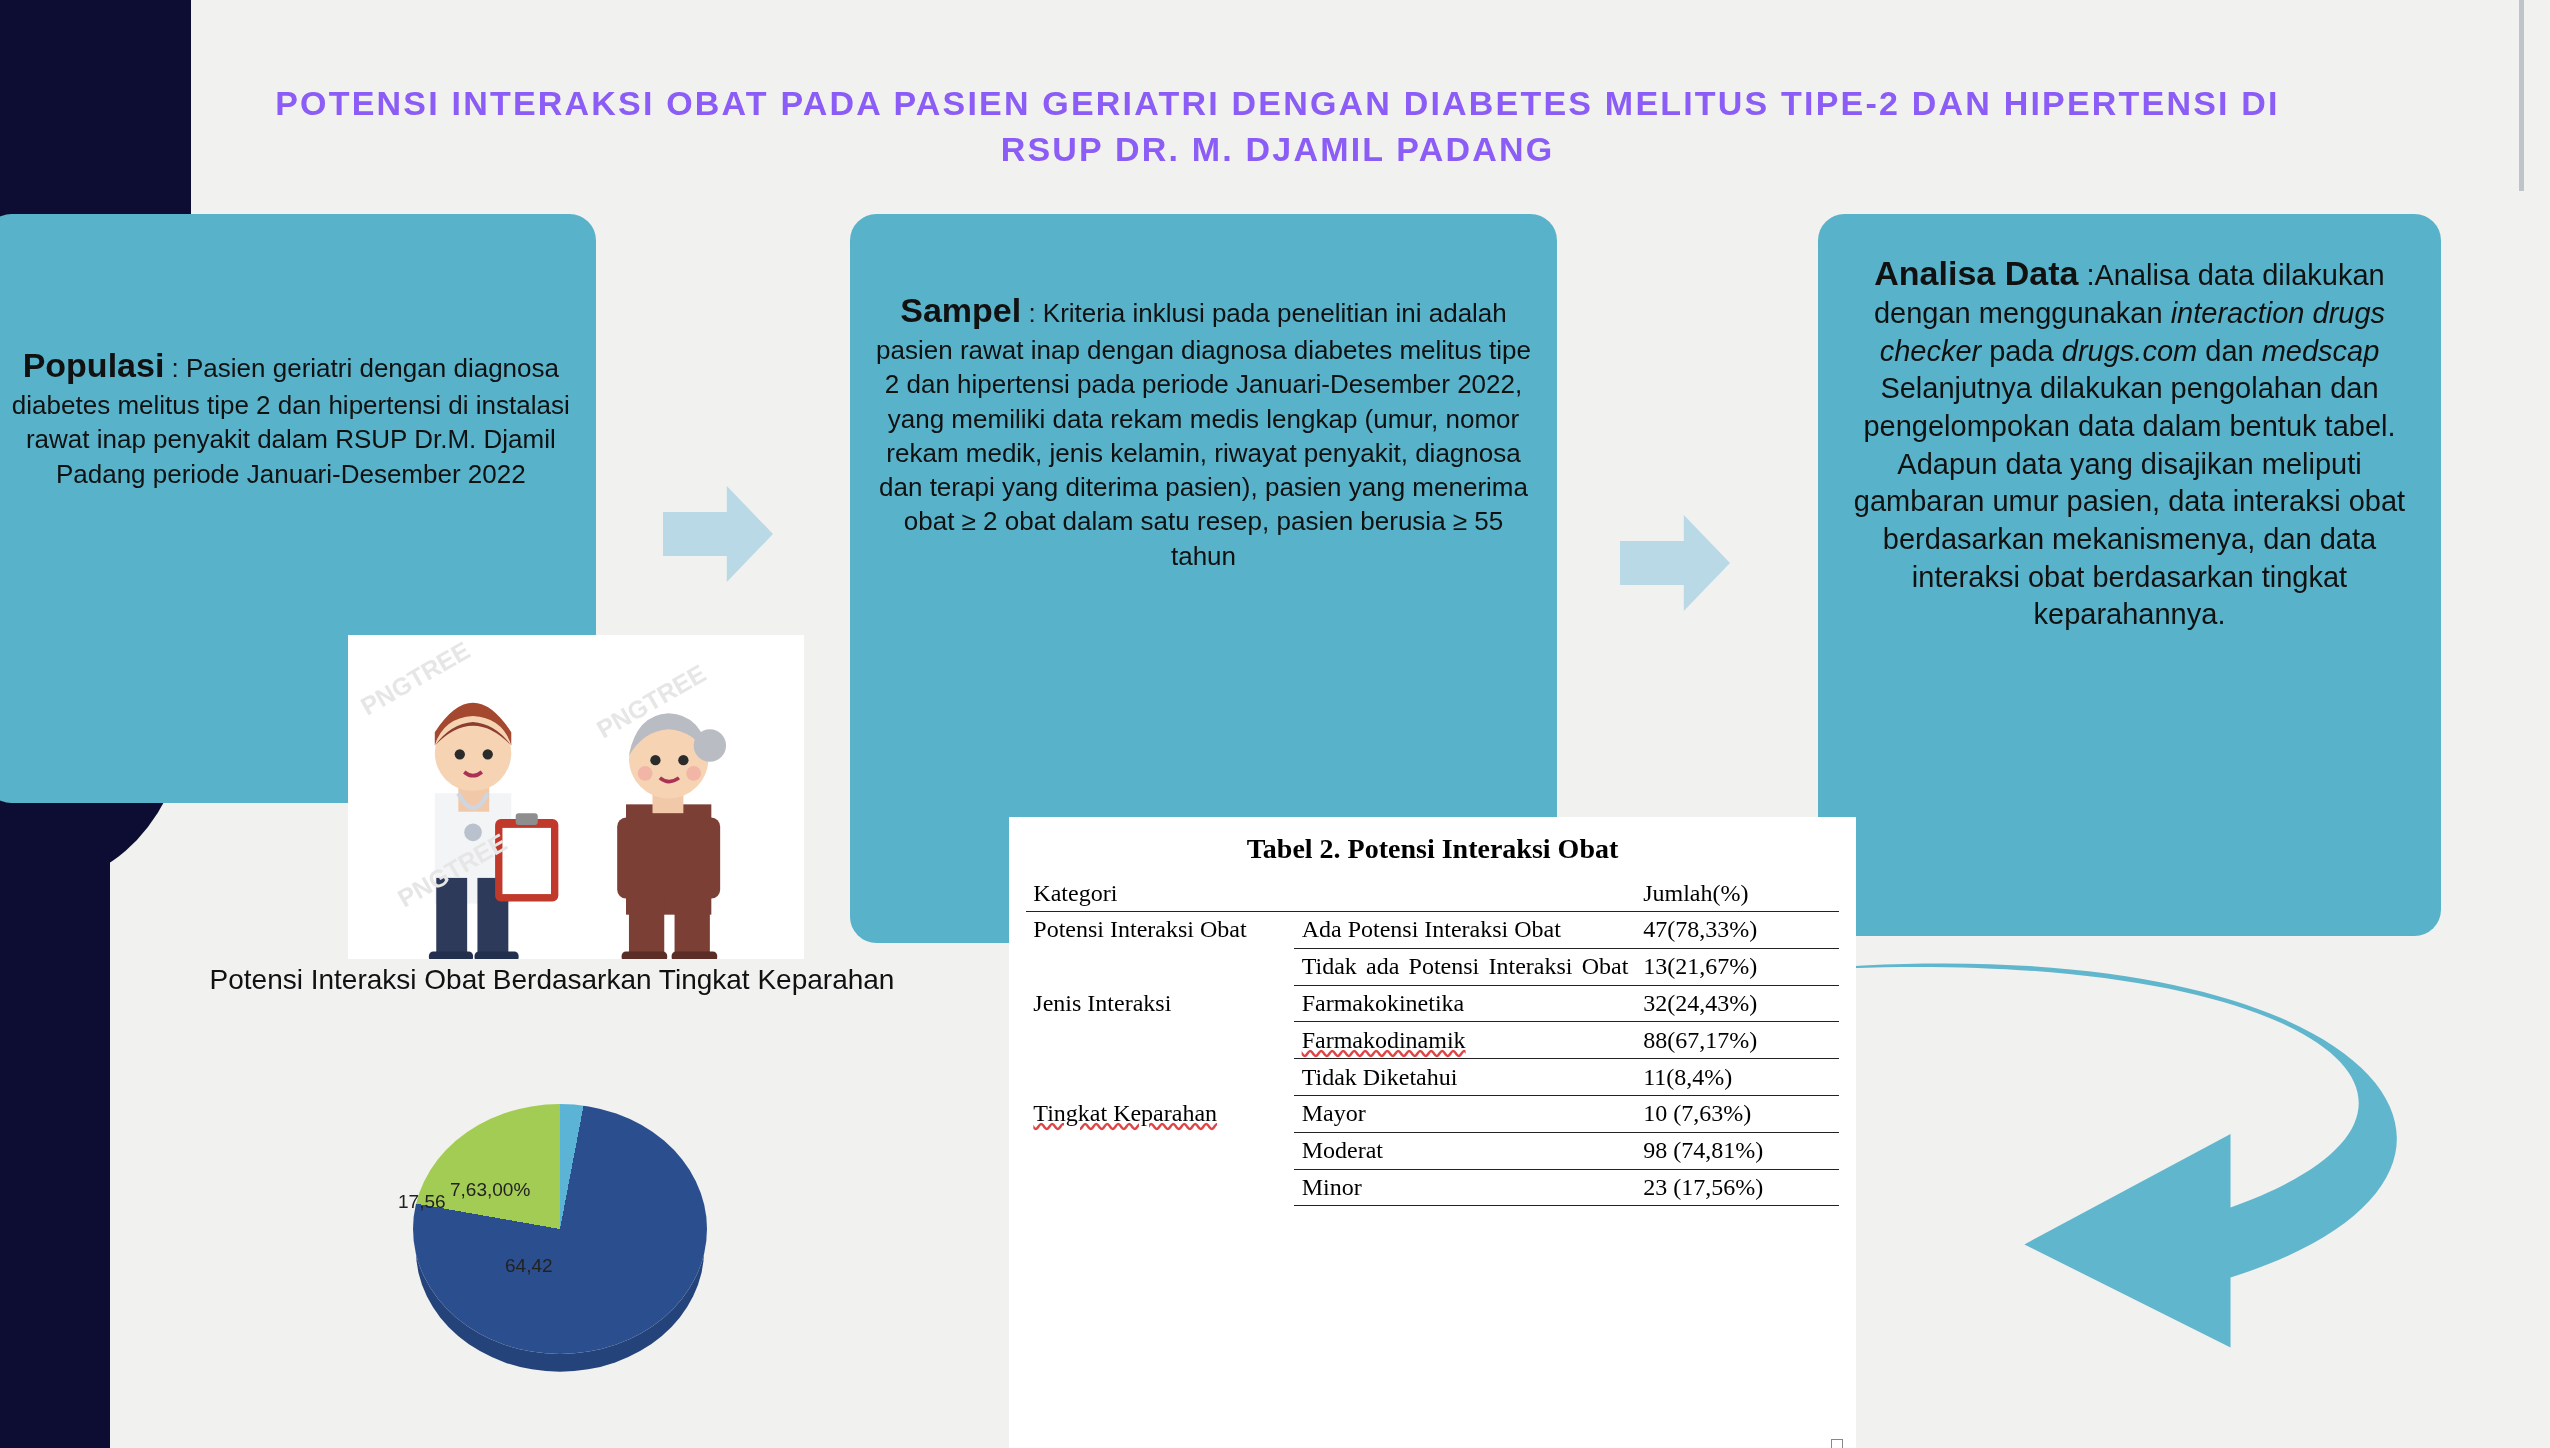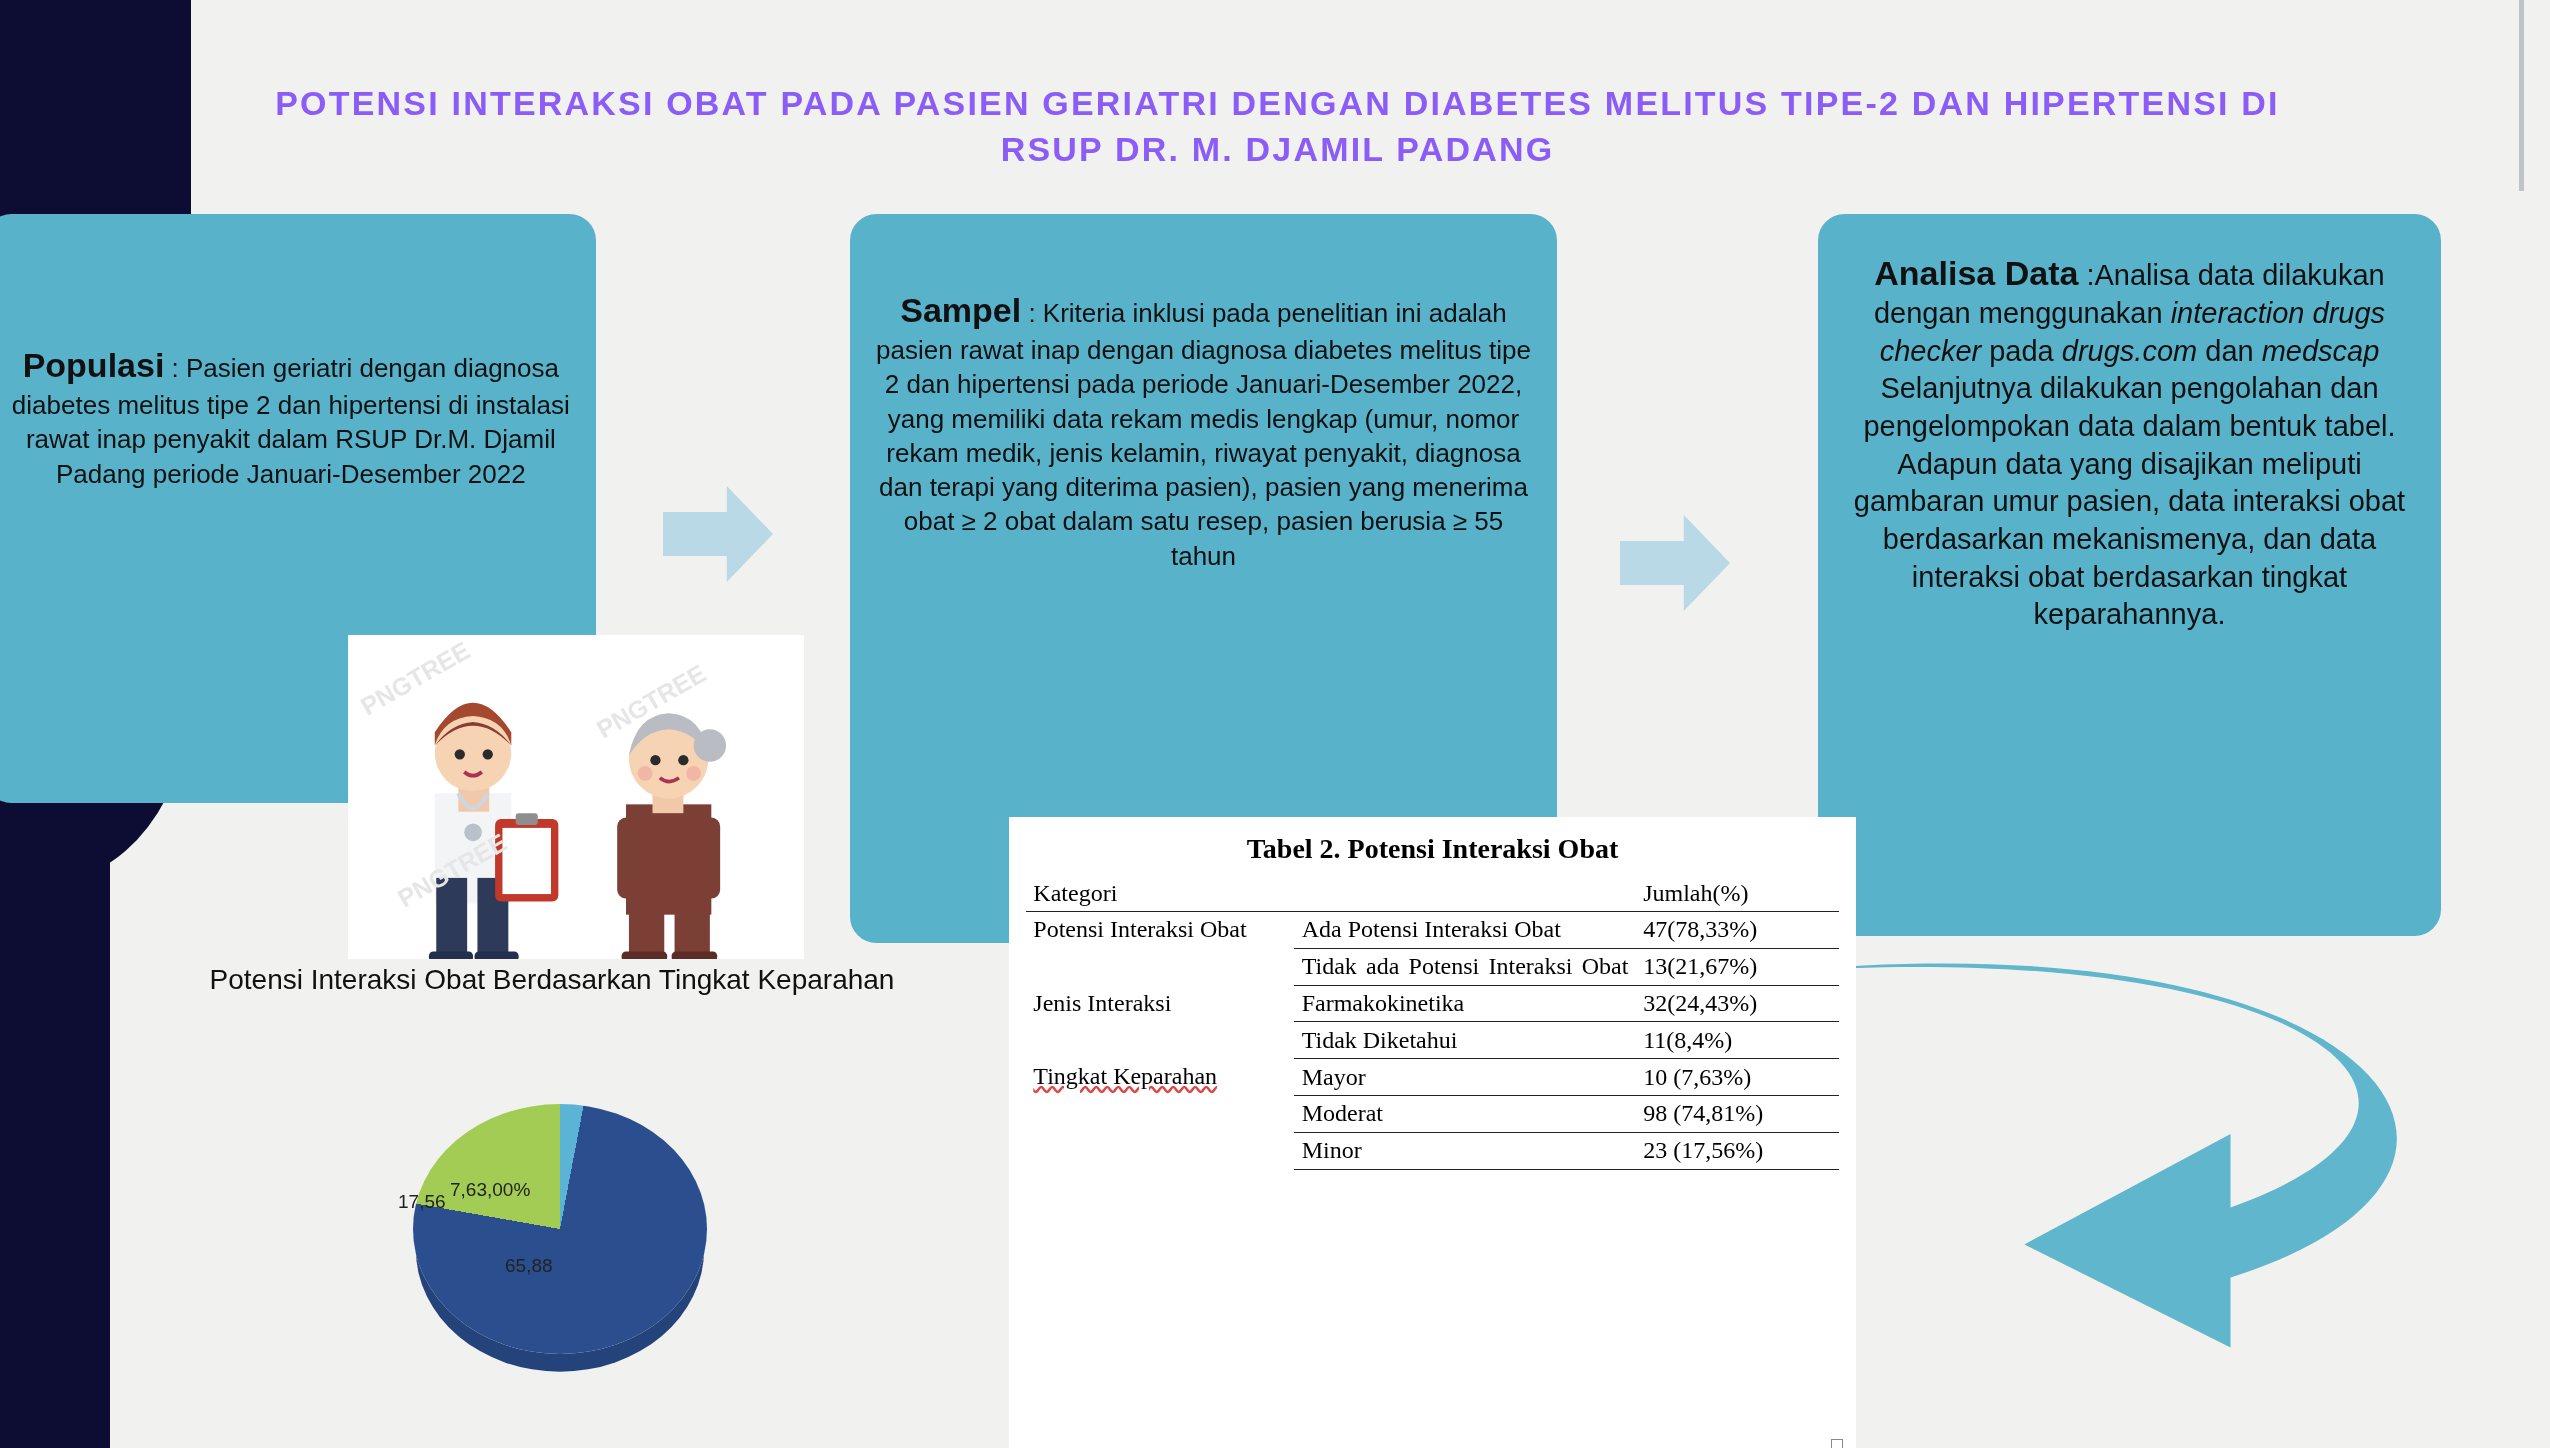--- a/index.html
+++ b/index.html
@@ -200,21 +200,21 @@
       <rect x="480" y="248" width="26" height="110" rx="12" fill="#7b3f36"></rect>
     </g>
   </svg>
 </div>
 
 <div class="pie-title">Potensi Interaksi Obat Berdasarkan Tingkat Keparahan</div>
 <div class="pie-wrap">
   <div class="pie"></div>
   <span class="pie-lbl" style="left:0px; top:94px;">17,56</span>
   <span class="pie-lbl" style="left:52px; top:82px;">7,63,00%</span>
-  <span class="pie-lbl" style="left:107px; top:158px;">65,88</span>
+  <span class="pie-lbl" style="left:107px; top:158px;">64,42</span>
 </div>
 
 <div class="table-card">
   <h3>Tabel 2. Potensi Interaksi Obat</h3>
   <table>
     <tbody>
       <tr>
         <td class="c1 bb">Kategori</td>
         <td class="c2 bb"></td>
         <td class="c3 bb">Jumlah(%)</td>
@@ -229,20 +229,25 @@
         <td class="c2 bt just">Tidak ada Potensi Interaksi Obat</td>
         <td class="c3 bt">13(21,67%)</td>
       </tr>
       <tr>
         <td class="c1">Jenis Interaksi</td>
         <td class="c2 bt">Farmakokinetika</td>
         <td class="c3 bt">32(24,43%)</td>
       </tr>
       <tr>
         <td class="c1"></td>
+        <td class="c2 bt"><span class="wavy">Farmakodinamik</span></td>
+        <td class="c3 bt">88(67,17%)</td>
+      </tr>
+      <tr>
+        <td class="c1"></td>
         <td class="c2 bt">Tidak Diketahui</td>
         <td class="c3 bt">11(8,4%)</td>
       </tr>
       <tr>
         <td class="c1"><span class="wavy">Tingkat Keparahan</span></td>
         <td class="c2 bt">Mayor</td>
         <td class="c3 bt">10 (7,63%)</td>
       </tr>
       <tr>
         <td class="c1"></td>

